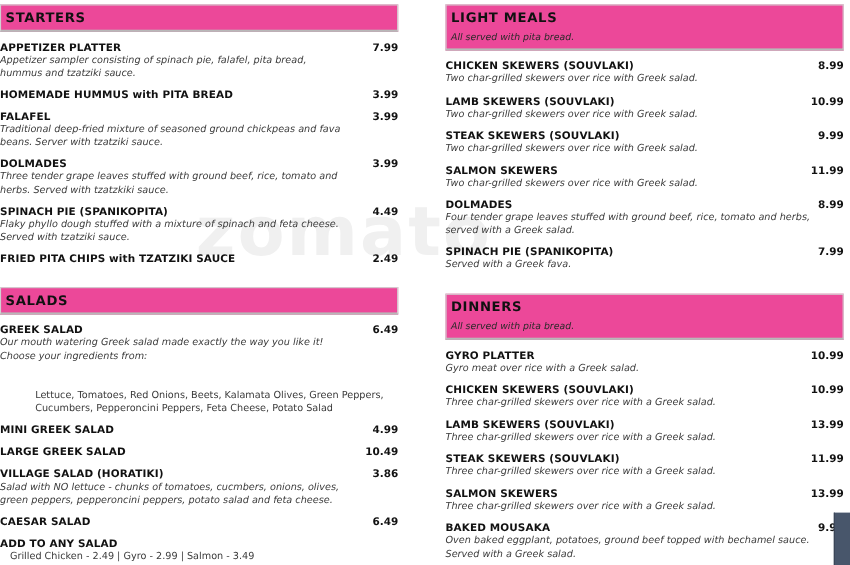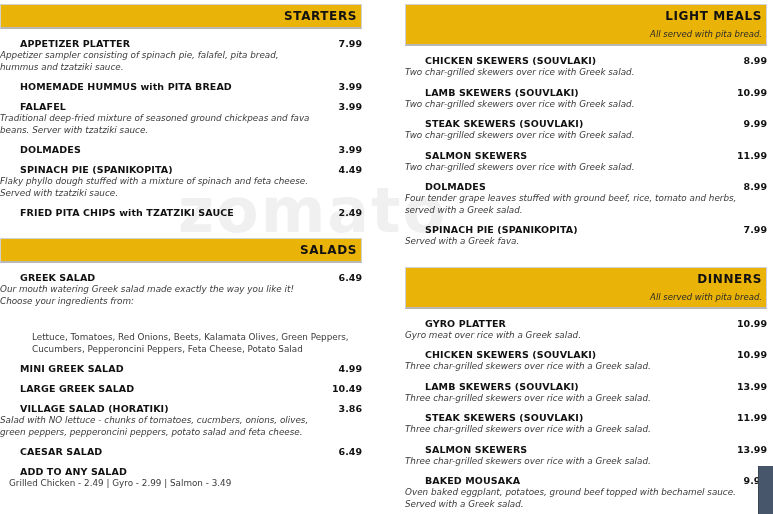--- a/index.html
+++ b/index.html
@@ -46,22 +46,22 @@
   .col {
     width: 362px;
     flex: 0 0 362px;
   }
   .col-left { margin-left: 0px; }
   .col-right { margin-left: 18px; }
 
   .section-head {
     border: 1px solid #d2d2d2;
     border-bottom: 2px solid #b8b8b8;
-    background: #eab308;
-    text-align: right;
+    background: #ec4899;
+    text-align: left;
     padding: 4px 4px 4px 4px;
     margin-bottom: 9px;
     box-sizing: border-box;
   }
   .section-head .title {
     font-size: 12px;
     font-weight: 700;
     letter-spacing: 0.6px;
     color: #111;
     line-height: 14px;
@@ -74,21 +74,20 @@
     margin-top: 6px;
   }
 
   .item {
     margin-bottom: 8px;
   }
   .item-row {
     display: flex;
     align-items: flex-end;
     justify-content: space-between;
-    padding-left: 20px;
   }
   .item-name {
     font-size: 9.5px;
     font-weight: 700;
     color: #111;
     letter-spacing: 0.1px;
     line-height: 12px;
     padding-right: 8px;
   }
   .item-price {
@@ -166,20 +165,21 @@
               <div class="item-name">FALAFEL</div>
               <div class="item-price">3.99</div>
             </div>
             <div class="item-desc">Traditional deep-fried mixture of seasoned ground chickpeas and fava beans. Server with tzatziki sauce.</div>
           </div>
           <div class="item">
             <div class="item-row">
               <div class="item-name">DOLMADES</div>
               <div class="item-price">3.99</div>
             </div>
+            <div class="item-desc">Three tender grape leaves stuffed with ground beef, rice, tomato and herbs.  Served with tzatzkiki sauce.</div>
           </div>
           <div class="item">
             <div class="item-row">
               <div class="item-name">SPINACH PIE (SPANIKOPITA)</div>
               <div class="item-price">4.49</div>
             </div>
             <div class="item-desc">Flaky phyllo dough stuffed with a mixture of spinach and feta cheese. Served with tzatziki sauce.</div>
           </div>
           <div class="item">
             <div class="item-row">

